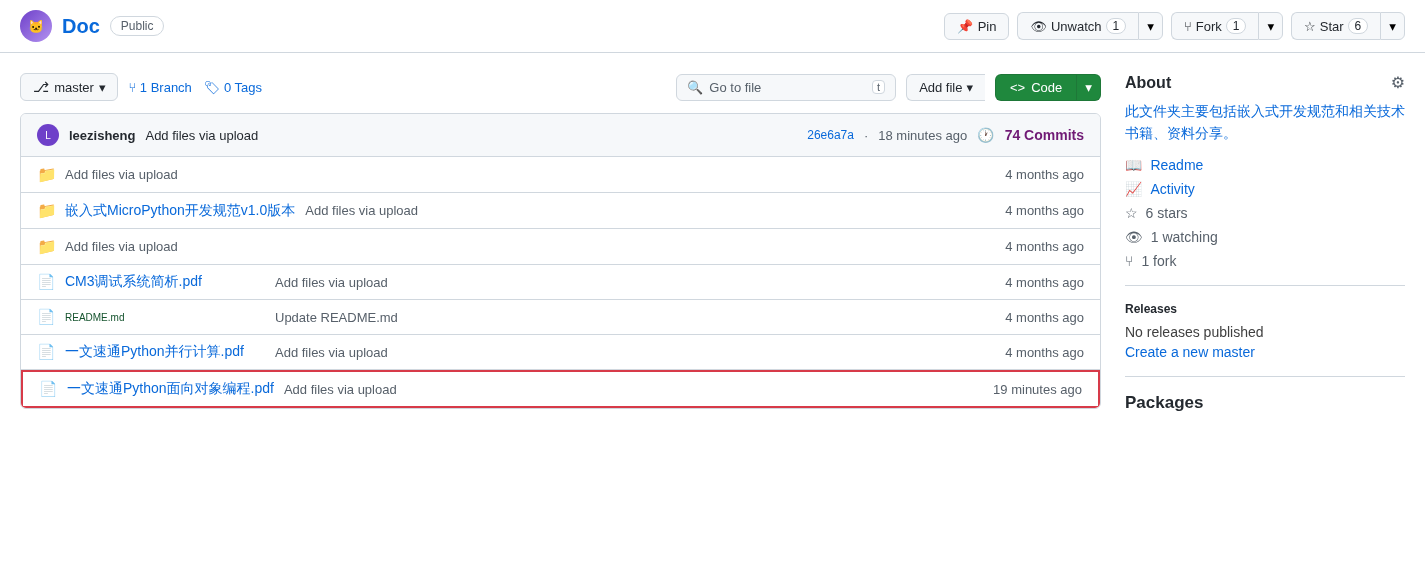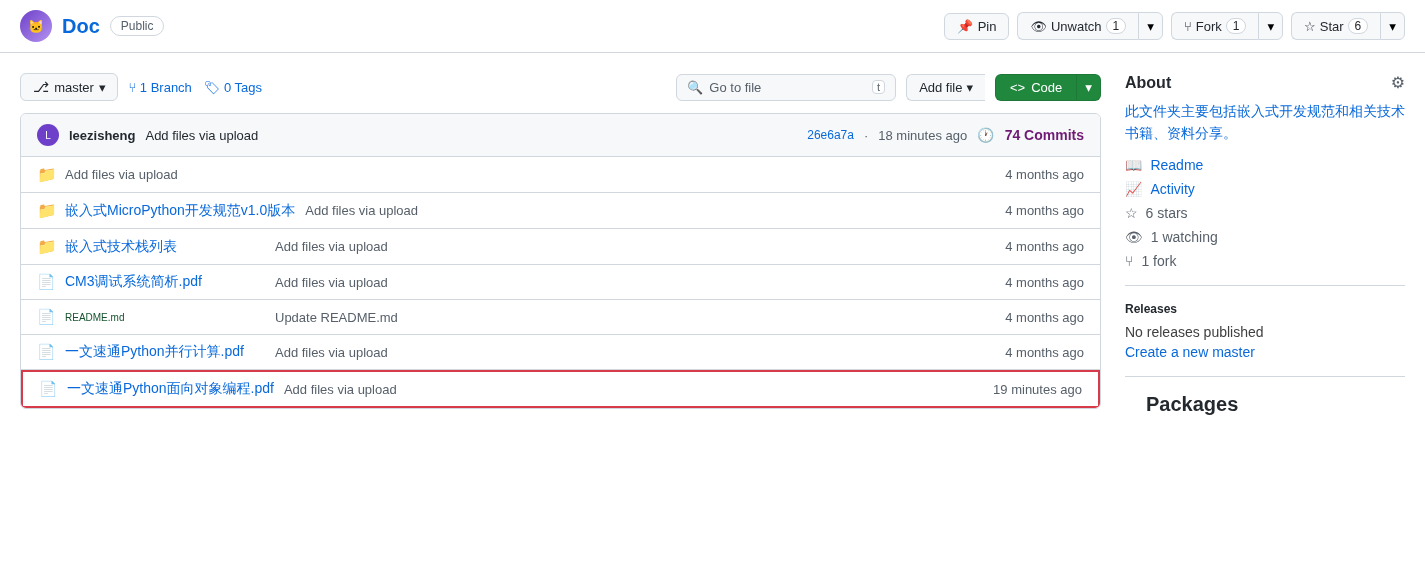--- a/index.html
+++ b/index.html
@@ -105,21 +105,20 @@
         <span style="color:#57606a;font-size:13px;margin-left:auto;">4 months ago</span>
       </div>
       <div style="display:flex;align-items:center;padding:8px 16px;border-bottom:1px solid #d0d7de;gap:10px;">
         <span style="color:#54aeff;font-size:16px;width:18px;text-align:center;">📁</span>
         <a style="color:#0969da;text-decoration:none;font-size:14px;min-width:200px;">嵌入式MicroPython开发规范v1.0版本</a>
         <span style="color:#57606a;font-size:13px;flex:1;">Add files via upload</span>
         <span style="color:#57606a;font-size:13px;margin-left:auto;">4 months ago</span>
       </div>
       <div style="display:flex;align-items:center;padding:8px 16px;border-bottom:1px solid #d0d7de;gap:10px;">
         <span style="color:#54aeff;font-size:16px;width:18px;text-align:center;">📁</span>
-        <a style="color:#0969da;text-decoration:none;font-size:14px;min-width:200px;">嵌入式技术栈列表</a>
         <span style="color:#57606a;font-size:13px;flex:1;">Add files via upload</span>
         <span style="color:#57606a;font-size:13px;margin-left:auto;">4 months ago</span>
       </div>
       <div style="display:flex;align-items:center;padding:8px 16px;border-bottom:1px solid #d0d7de;gap:10px;">
         <span style="color:#57606a;font-size:15px;width:18px;text-align:center;">📄</span>
         <a style="color:#0969da;text-decoration:none;font-size:14px;min-width:200px;">CM3调试系统简析.pdf</a>
         <span style="color:#57606a;font-size:13px;flex:1;">Add files via upload</span>
         <span style="color:#57606a;font-size:13px;margin-left:auto;">4 months ago</span>
       </div>
       <div style="display:flex;align-items:center;padding:8px 16px;border-bottom:1px solid #d0d7de;gap:10px;">
@@ -179,16 +178,16 @@
 
     <div>
       <h3 style="font-size:12px;font-weight:600;margin-bottom:8px;">Releases</h3>
       <p style="font-size:14px;color:#404040;margin-bottom:4px;">No releases published</p>
       <a style="color:#0969da;text-decoration:none;font-size:14px;">Create a new master</a>
     </div>
 
     <hr style="border:none;border-top:1px solid #d0d7de;margin:16px 0;">
 
     <div>
-      <h3 style="font-size:20px;font-weight:600;margin-bottom:8px;margin-left:21px;">Packages</h3>
+      <h3 style="font-size:17px;font-weight:600;margin-bottom:8px;">Packages</h3>
     </div>
   </div>
 </div>
 
 </body></html>

